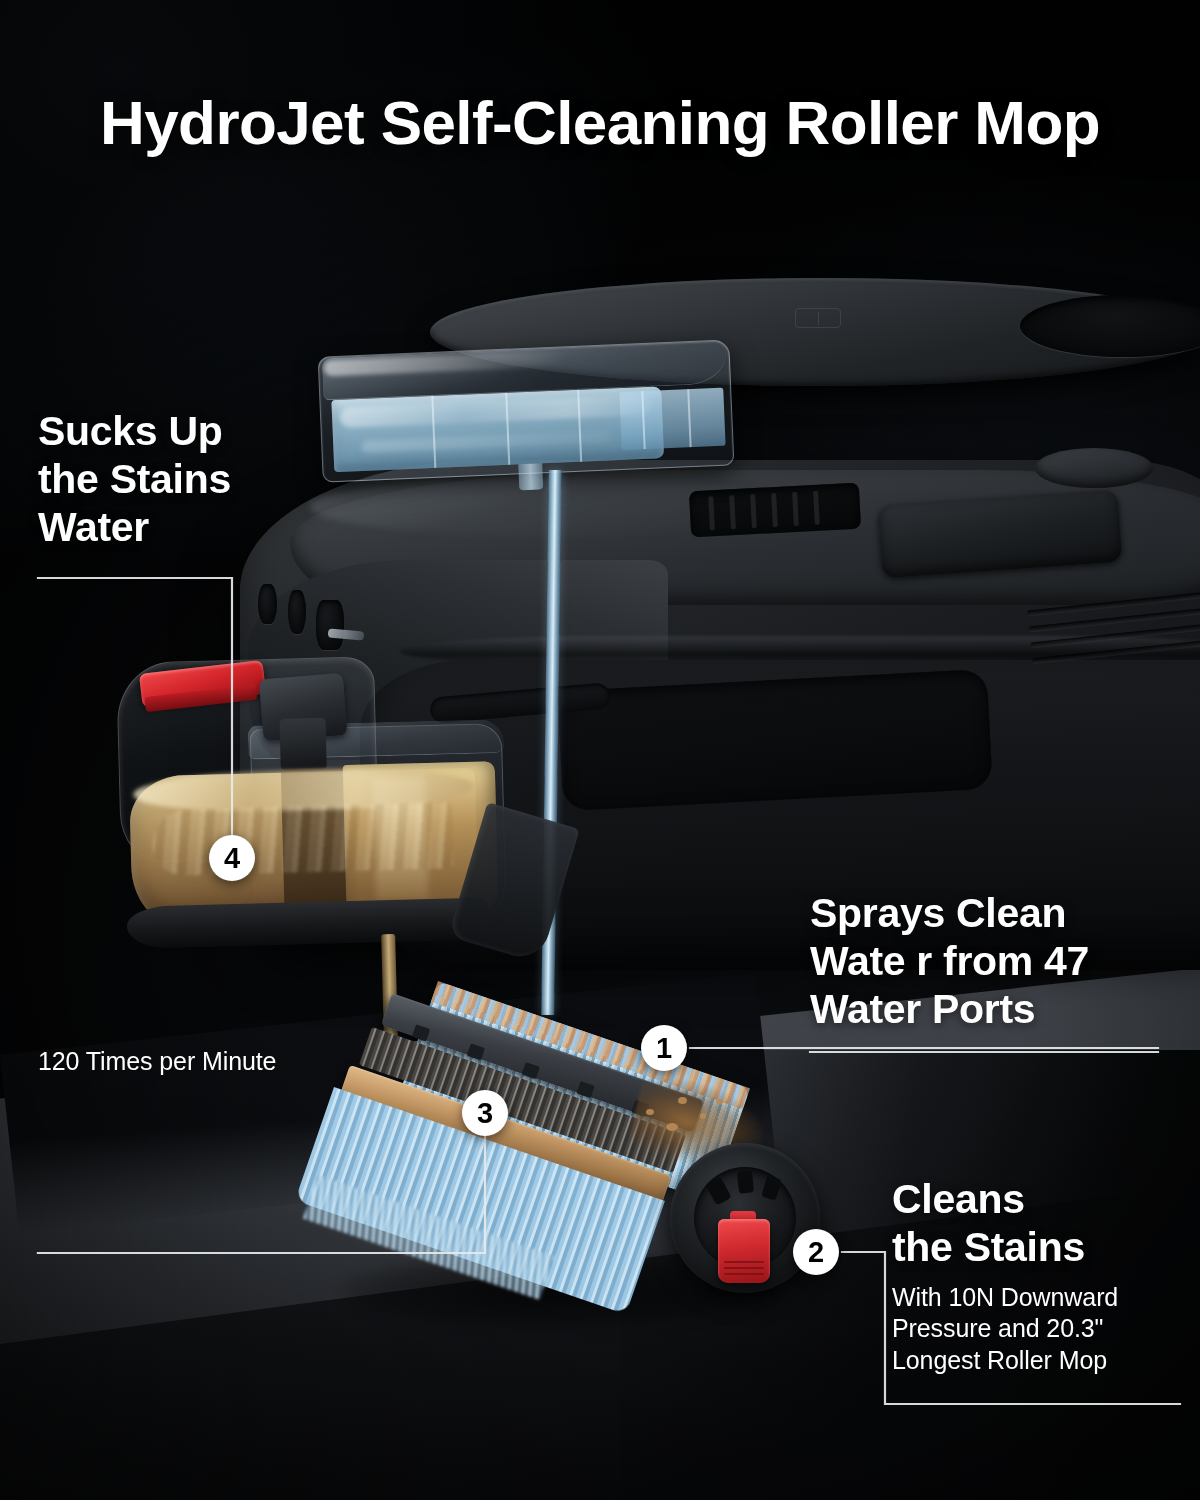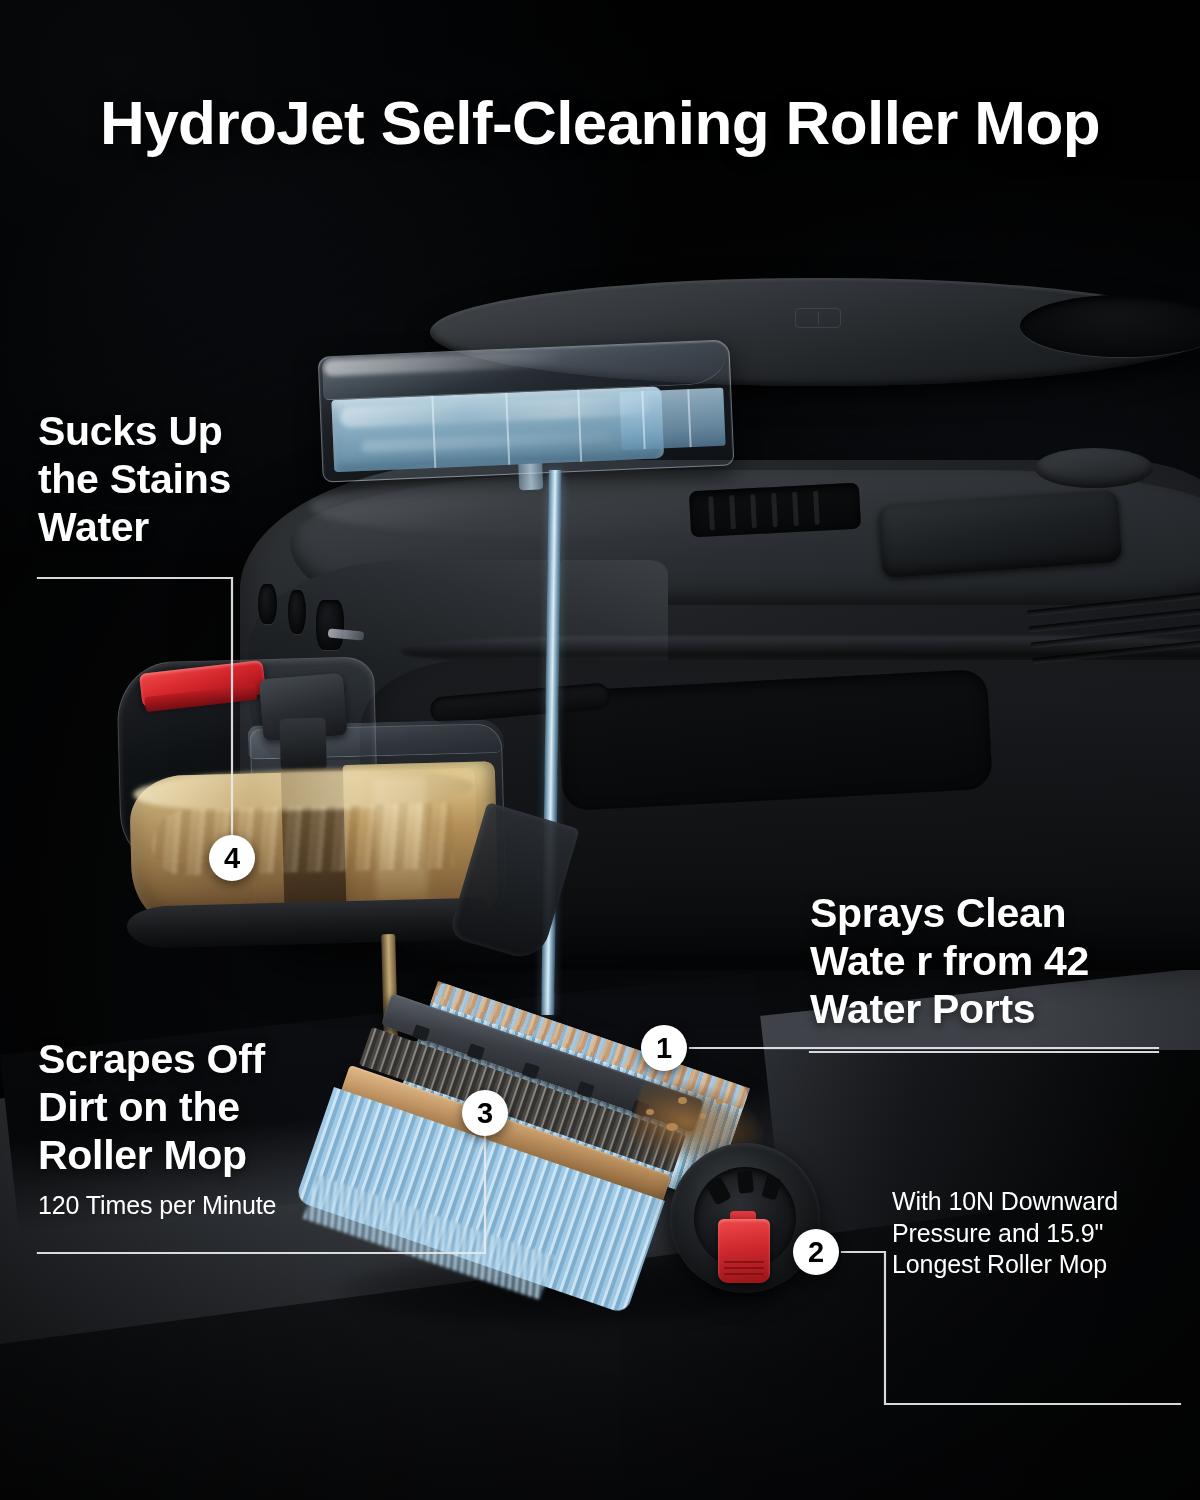--- a/index.html
+++ b/index.html
@@ -675,34 +675,33 @@
 Roller Mop</h1>
 
   <div class="callout" id="co-sucks">
     <div class="c-title">Sucks Up
 the Stains
 Water</div>
   </div>
 
   <div class="callout" id="co-sprays">
     <div class="c-title">Sprays Clean
-Wate r from 42
+Wate r from 47
 Water Ports</div>
   </div>
 
   <div class="callout" id="co-scrapes">
-    <div class="c-title">Scrapes Off
-Dirt on the
-Roller Mop</div>
     <div class="c-sub">120 Times per Minute</div>
   </div>
 
   <div class="callout" id="co-cleans">
+    <div class="c-title">Cleans
+the Stains</div>
     <div class="c-sub">With 10N Downward
-Pressure and 15.9"
+Pressure and 20.3"
 Longest Roller Mop</div>
   </div>
 
   <div class="badge" id="badge-1">1</div>
   <div class="badge" id="badge-2">2</div>
   <div class="badge" id="badge-3">3</div>
   <div class="badge" id="badge-4">4</div>
 
 </div>
 

